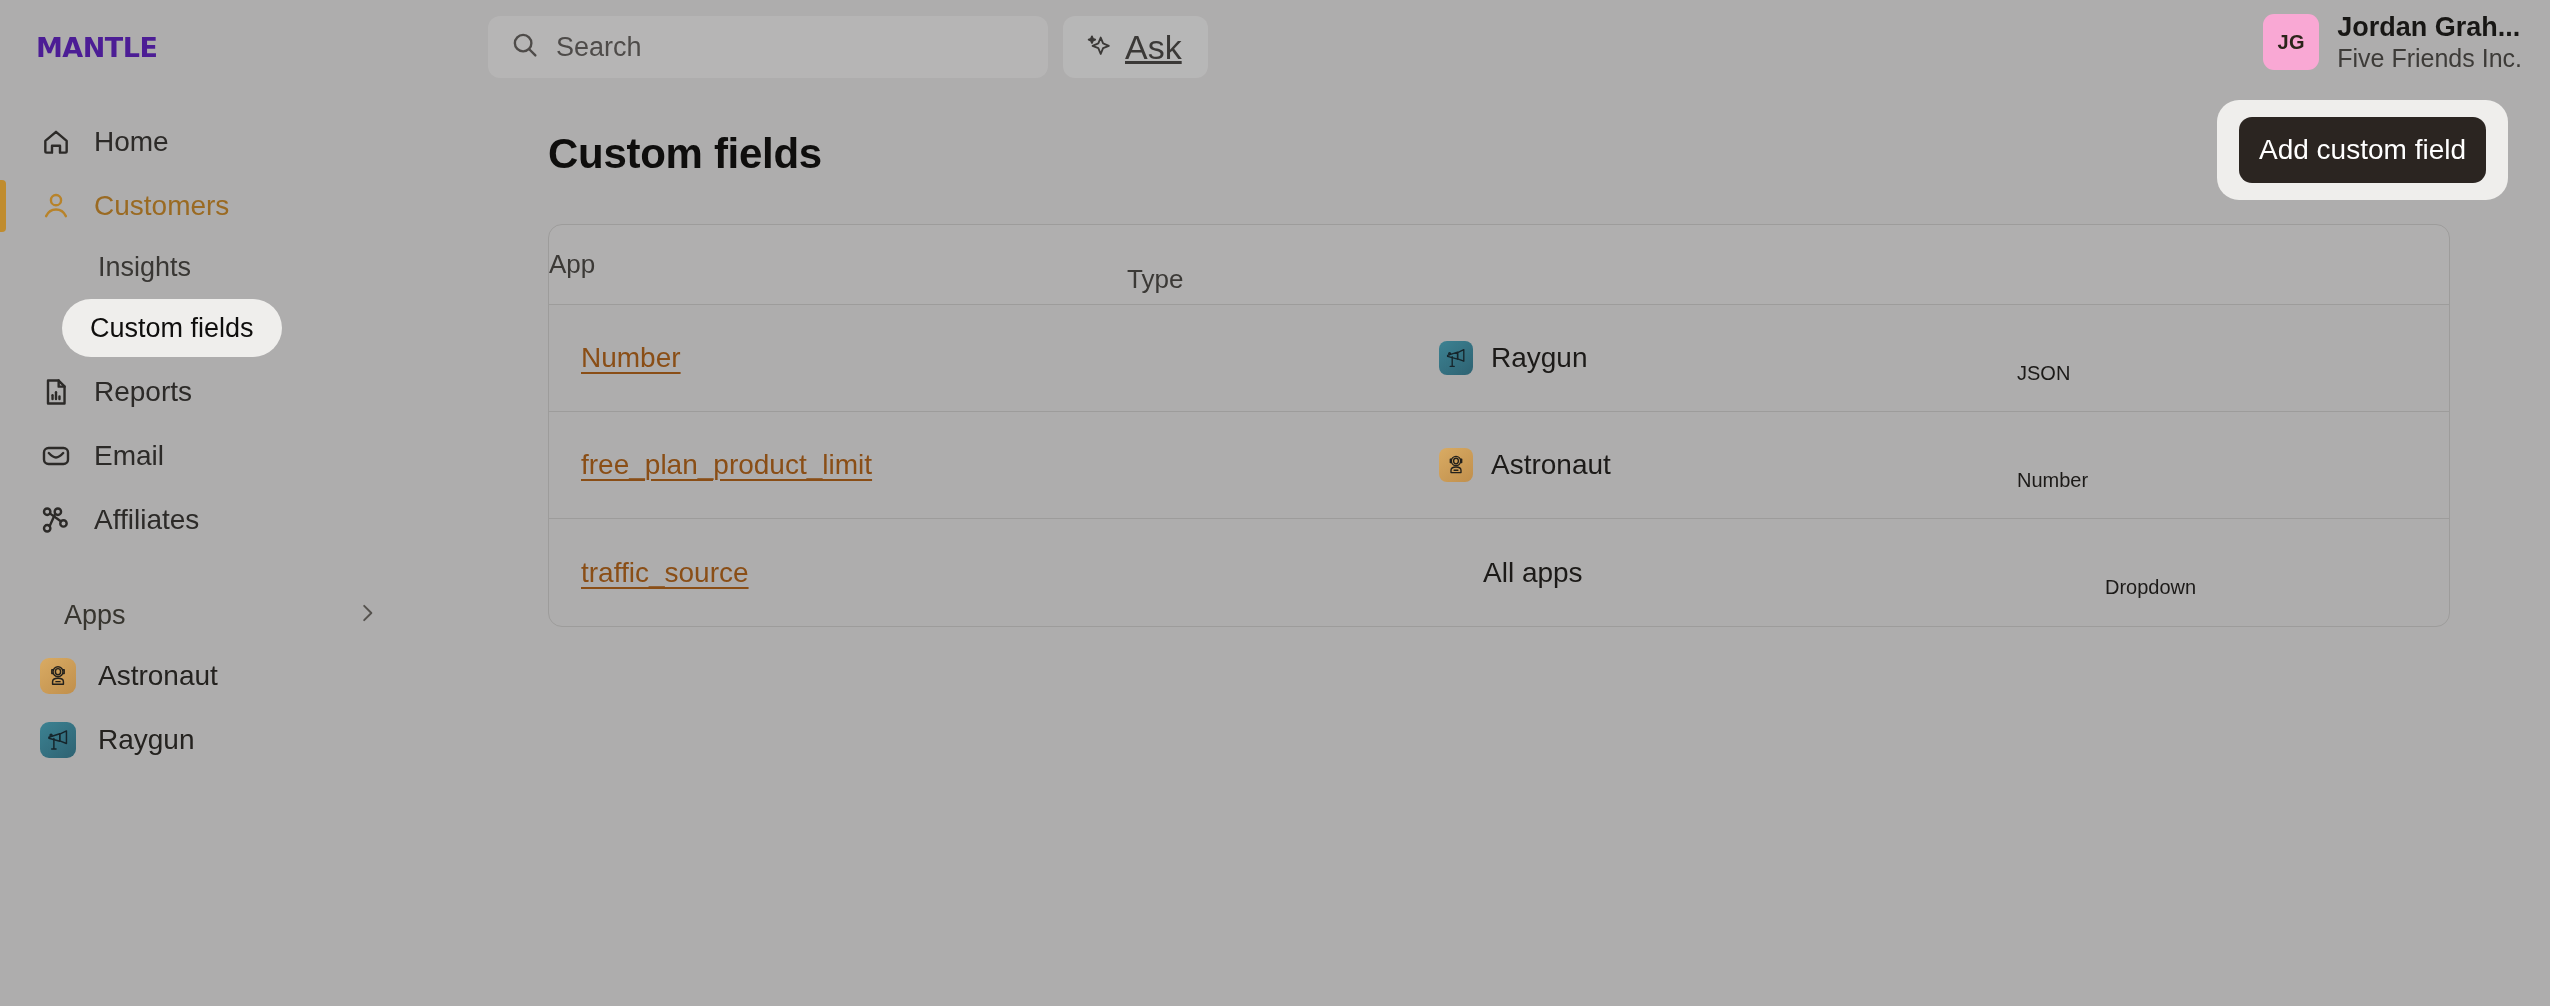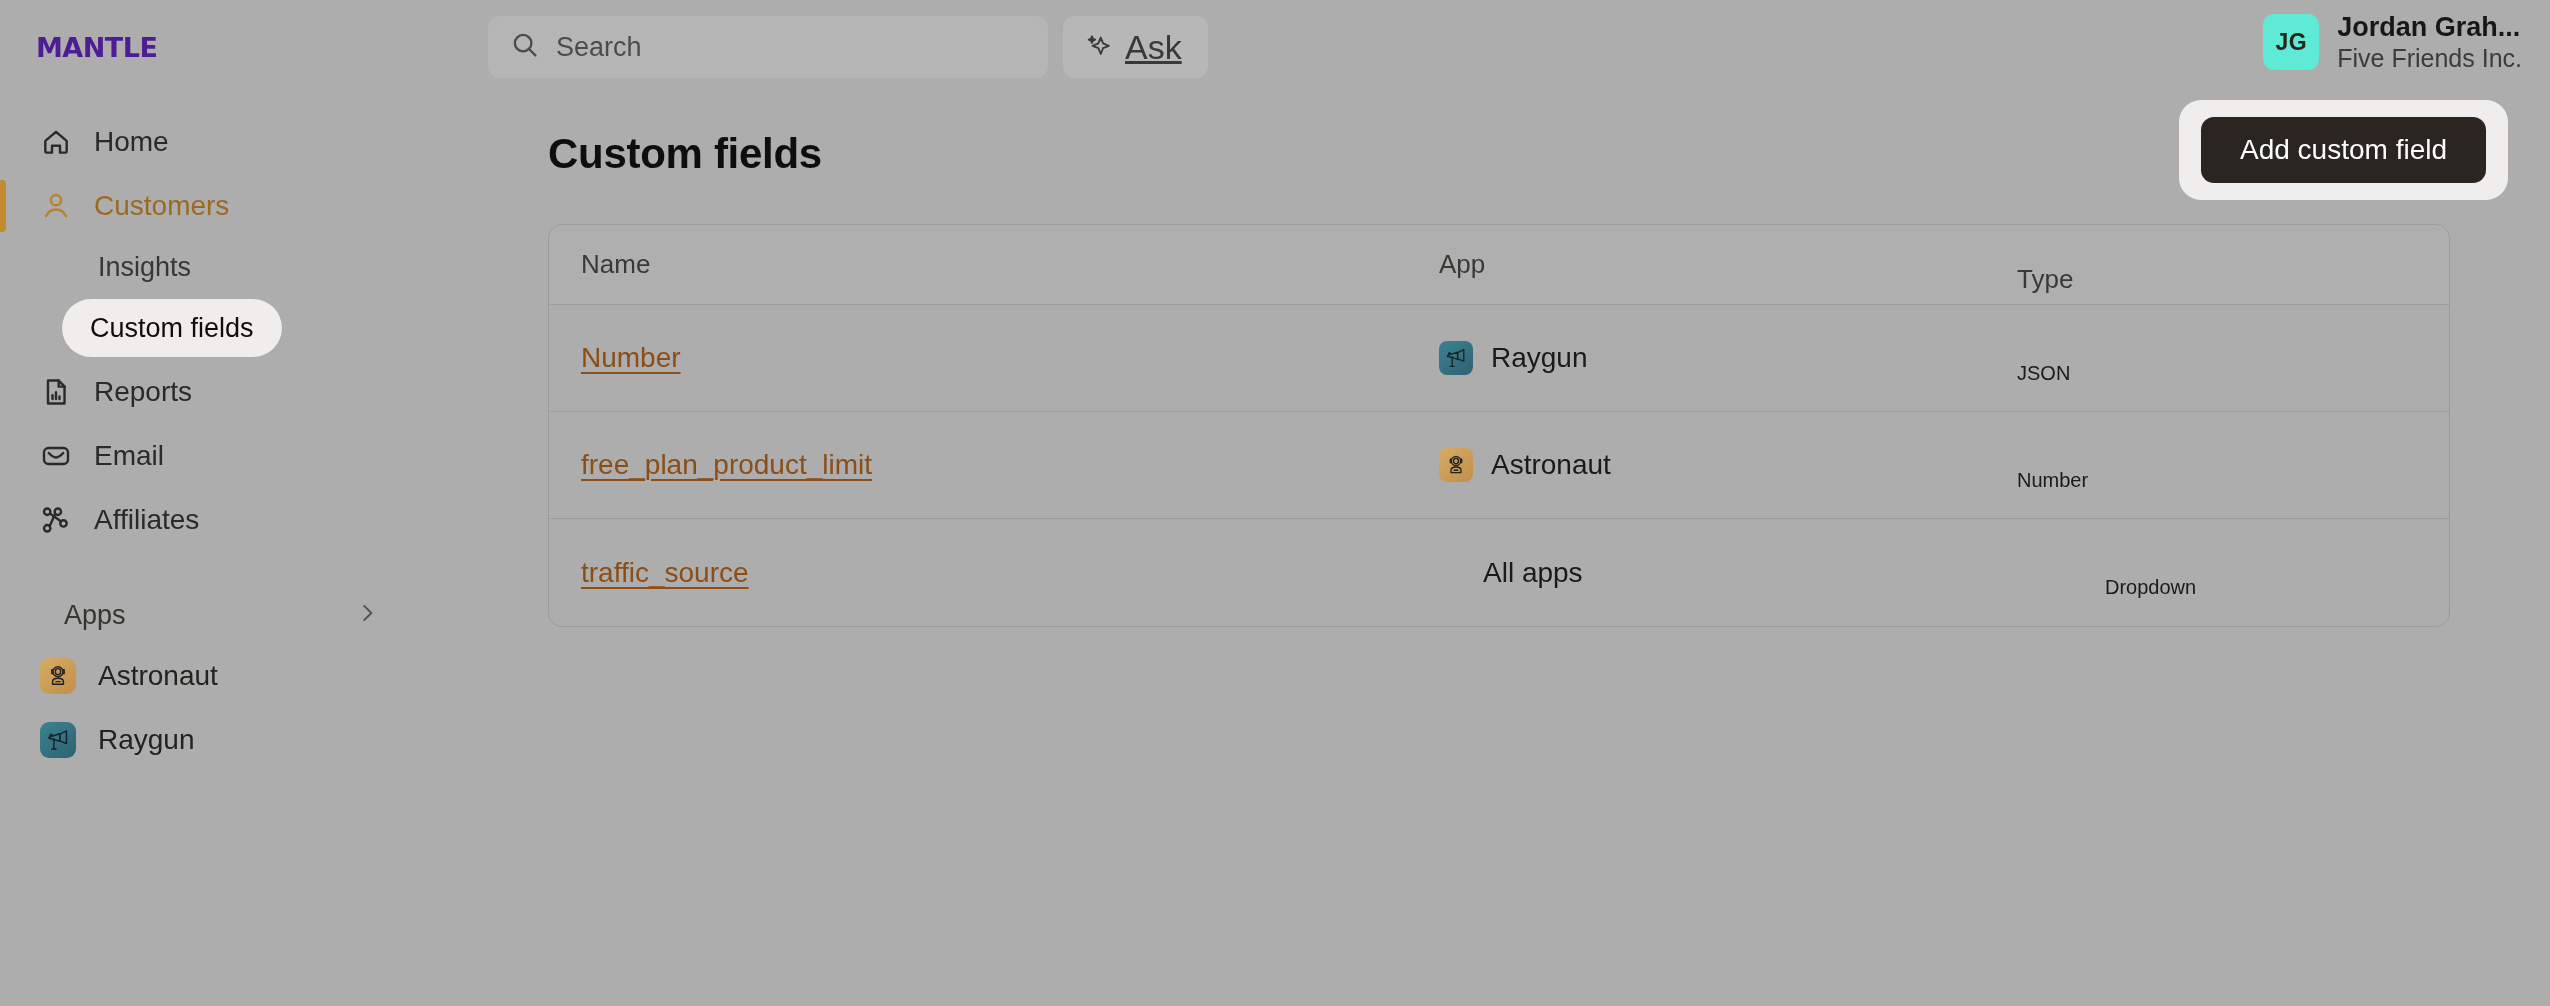--- a/index.html
+++ b/index.html
@@ -93,25 +93,25 @@
     display: flex;
     align-items: center;
     gap: 18px;
     cursor: pointer;
   }
 
   .avatar {
     width: 56px;
     height: 56px;
     border-radius: 11px;
-    background: #5eead4;
+    background: #f9a8d4;
     display: flex;
     align-items: center;
     justify-content: center;
-    font-size: 23px;
+    font-size: 20px;
     font-weight: 600;
     color: #2b2419;
     letter-spacing: 0.5px;
   }
 
   .user-text { display: flex; flex-direction: column; gap: 1px; }
   .user-name {
     font-size: 27px;
     font-weight: 700;
     color: #181715;
@@ -313,21 +313,21 @@
     padding: 17px 22px;
   }
 
   .add-button {
     display: block;
     background: #2b2521;
     color: #ffffff;
     border: none;
     border-radius: 13px;
     height: 66px;
-    padding: 0 39px;
+    padding: 0 20px;
     font-family: inherit;
     font-size: 28px;
     cursor: pointer;
     white-space: nowrap;
   }
 </style>
 </head>
 <body>
 
 <header class="topbar">
@@ -468,21 +468,20 @@
   </div>
 </nav>
 
 <main class="main">
 
   <h1 class="page-title">Custom fields</h1>
 
   <section class="table-card">
 
     <div class="t-row t-head">
-      <div class="c-name th">Name</div>
       <div class="c-app th">App</div>
       <div class="c-type th">Type</div>
     </div>
 
     <div class="t-row t-body">
       <div class="c-name">
         <span class="field-link">Number</span>
       </div>
       <div class="c-app">
         <span class="app-cell">

